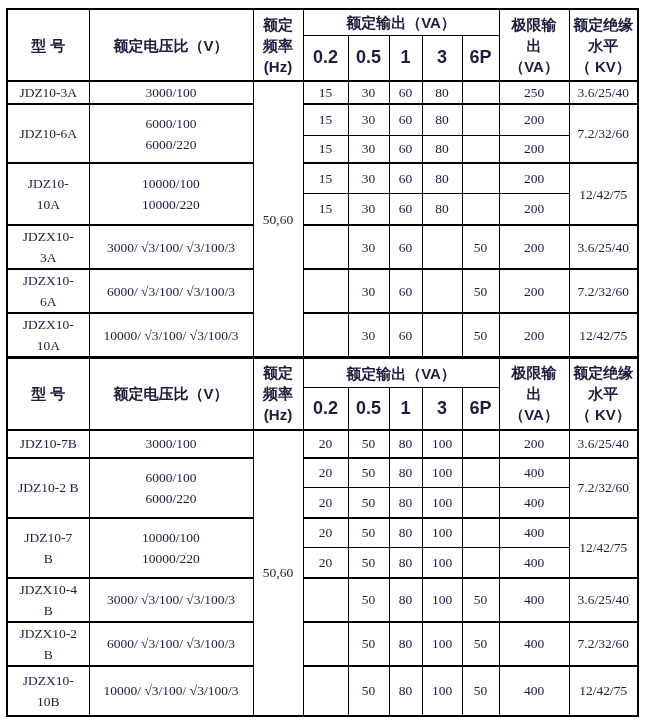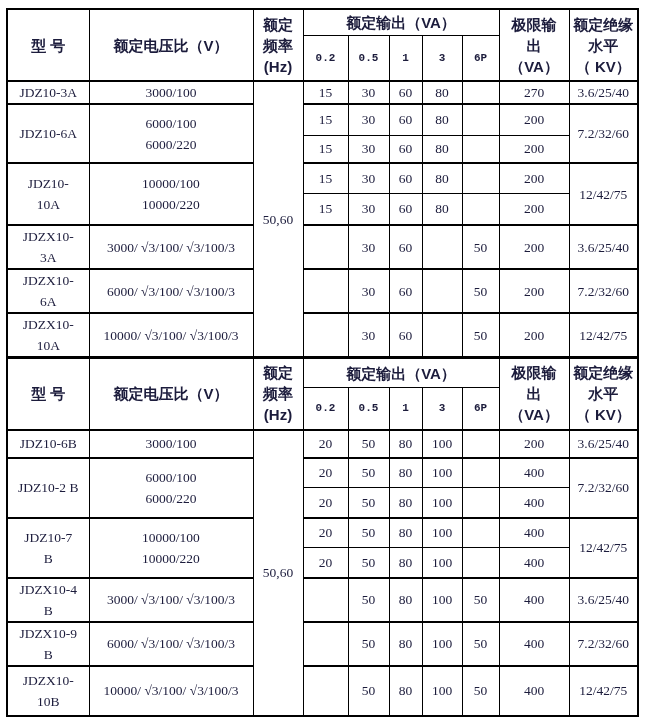--- a/index.html
+++ b/index.html
@@ -3,21 +3,21 @@
 <meta charset="utf-8">
 <style>
   html,body{margin:0;padding:0;background:#ffffff;}
   body{width:645px;height:726px;overflow:hidden;}
   .sheet{padding:8px 0 0 6px;}
   table{border-collapse:collapse;table-layout:fixed;width:632px;border:2px solid #000;color:#1c1c3c;}
   td{border:1px solid #000;text-align:center;vertical-align:middle;white-space:pre-line;padding:0;overflow:hidden;}
   tr.grp > td{border-top:2px solid #000;}
   tr.sep > td{border-top:3px solid #000;}
   .cn{font-family:"Liberation Sans",sans-serif;font-weight:bold;font-size:15px;line-height:21px;}
-  .numh{font-family:Liberation Mono, monospace;font-weight:bold;font-size:11px;}
+  .numh{font-family:Liberation Sans, sans-serif;font-weight:bold;font-size:18px;}
   .data{font-family:"Liberation Serif",serif;font-size:13.5px;line-height:21px;}
 </style>
 </head>
 <body>
 
 <div class="sheet">
 <table>
   <colgroup>
     <col style="width:82px">
         <col style="width:164px">
@@ -56,21 +56,21 @@
 
   <tr class="grp" style="height:20px">
     <td class="data">JDZ10-3A</td>
     <td class="data">3000/100</td>
     <td rowspan="8" class="data">50,60</td>
     <td class="data">15</td>
     <td class="data">30</td>
     <td class="data">60</td>
     <td class="data">80</td>
     <td class="data"></td>
-    <td class="data">270</td>
+    <td class="data">250</td>
     <td class="data">3.6/25/40</td>
   </tr>
   <tr class="grp" style="height:31px">
     <td rowspan="2" class="data">JDZ10-6A</td>
     <td rowspan="2" class="data">6000/100
 6000/220</td>
     <td class="data">15</td>
     <td class="data">30</td>
     <td class="data">60</td>
     <td class="data">80</td>
@@ -160,21 +160,21 @@
   </tr>
   <tr style="height:42px">
     <td class="numh">0.2</td>
     <td class="numh">0.5</td>
     <td class="numh">1</td>
     <td class="numh">3</td>
     <td class="numh">6P</td>
   </tr>
 
   <tr class="grp" style="height:28px">
-    <td class="data">JDZ10-6B</td>
+    <td class="data">JDZ10-7B</td>
     <td class="data">3000/100</td>
     <td rowspan="8" class="data">50,60</td>
     <td class="data">20</td>
     <td class="data">50</td>
     <td class="data">80</td>
     <td class="data">100</td>
     <td class="data"></td>
     <td class="data">200</td>
     <td class="data">3.6/25/40</td>
   </tr>
@@ -225,21 +225,21 @@
     <td class="data">3000/ √3/100/ √3/100/3</td>
     <td class="data"></td>
     <td class="data">50</td>
     <td class="data">80</td>
     <td class="data">100</td>
     <td class="data">50</td>
     <td class="data">400</td>
     <td class="data">3.6/25/40</td>
   </tr>
   <tr class="grp" style="height:42px">
-    <td class="data">JDZX10-9
+    <td class="data">JDZX10-2
 B</td>
     <td class="data">6000/ √3/100/ √3/100/3</td>
     <td class="data"></td>
     <td class="data">50</td>
     <td class="data">80</td>
     <td class="data">100</td>
     <td class="data">50</td>
     <td class="data">400</td>
     <td class="data">7.2/32/60</td>
   </tr>

